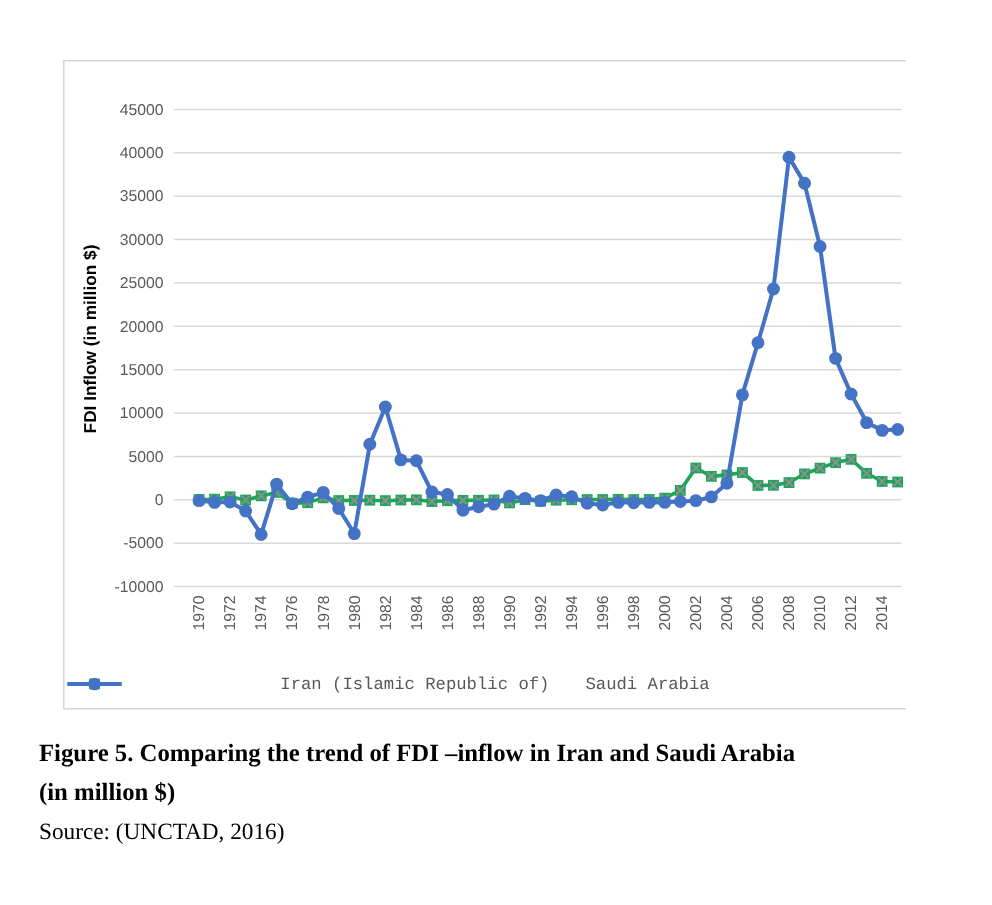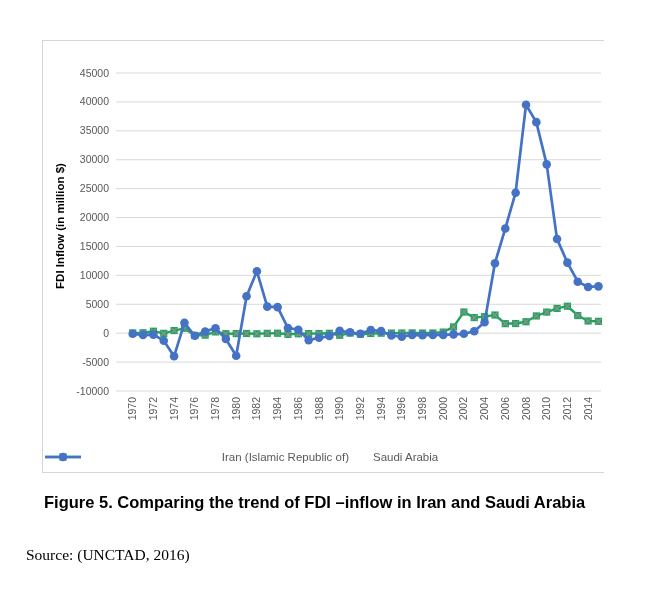--- a/index.html
+++ b/index.html
@@ -3,25 +3,25 @@
 <meta charset="utf-8">
 <style>
   html,body{margin:0;padding:0;background:#ffffff;}
   .page{position:relative;width:604px;height:603px;background:#ffffff;overflow:hidden;
         font-family:"Liberation Sans",sans-serif;}
   .chartbox{position:absolute;left:42px;top:40px;width:576px;height:433px;
             background:#ffffff;border:1px solid #d6d6d6;box-sizing:border-box;}
   .chartbox svg{position:absolute;left:0;top:0;}
   .legend{position:absolute;left:0;bottom:9px;width:100%;display:flex;
           justify-content:center;align-items:center;gap:24px;}
-  .legend-item{display:flex;align-items:center;gap:26px;}
+  .legend-item{display:flex;align-items:center;gap:26px;font-family:Liberation Mono, monospace;}
   .legend-label{font-size:11.5px;color:#595959;white-space:nowrap;}
   .caption{position:absolute;left:26px;top:489px;width:615px;
-           font-family:Liberation Sans, sans-serif;font-weight:bold;font-size:16.5px;
-           line-height:26px;color:#000;margin-left:18px;}
+           font-family:Liberation Serif, serif;font-weight:bold;font-size:16.5px;
+           line-height:26px;color:#000;}
   .source{position:absolute;left:26px;top:546px;
           font-family:"Liberation Serif",serif;font-size:15.5px;color:#000;}
 </style>
 </head>
 <body>
 
 <div class="page">
 
   <div class="chartbox">
     <svg id="plot" width="574" height="431" viewBox="0 0 574 431">
@@ -229,16 +229,17 @@
             <line x1="2" y1="6" x2="38" y2="6" stroke="#4472c4" stroke-width="2.6"></line>
             <circle cx="20" cy="6" r="4.2" fill="#4472c4"></circle>
           </svg>
         <span class="legend-label">Saudi Arabia</span>
       </div>
     </div>
   </div>
 
   <div class="caption">
     <div>Figure 5. Comparing the trend of FDI –inflow in Iran and Saudi Arabia</div>
+    <div>(in million $)</div>
   </div>
 
   <div class="source">Source: (UNCTAD, 2016)</div>
 </div>
 
 </body></html>

